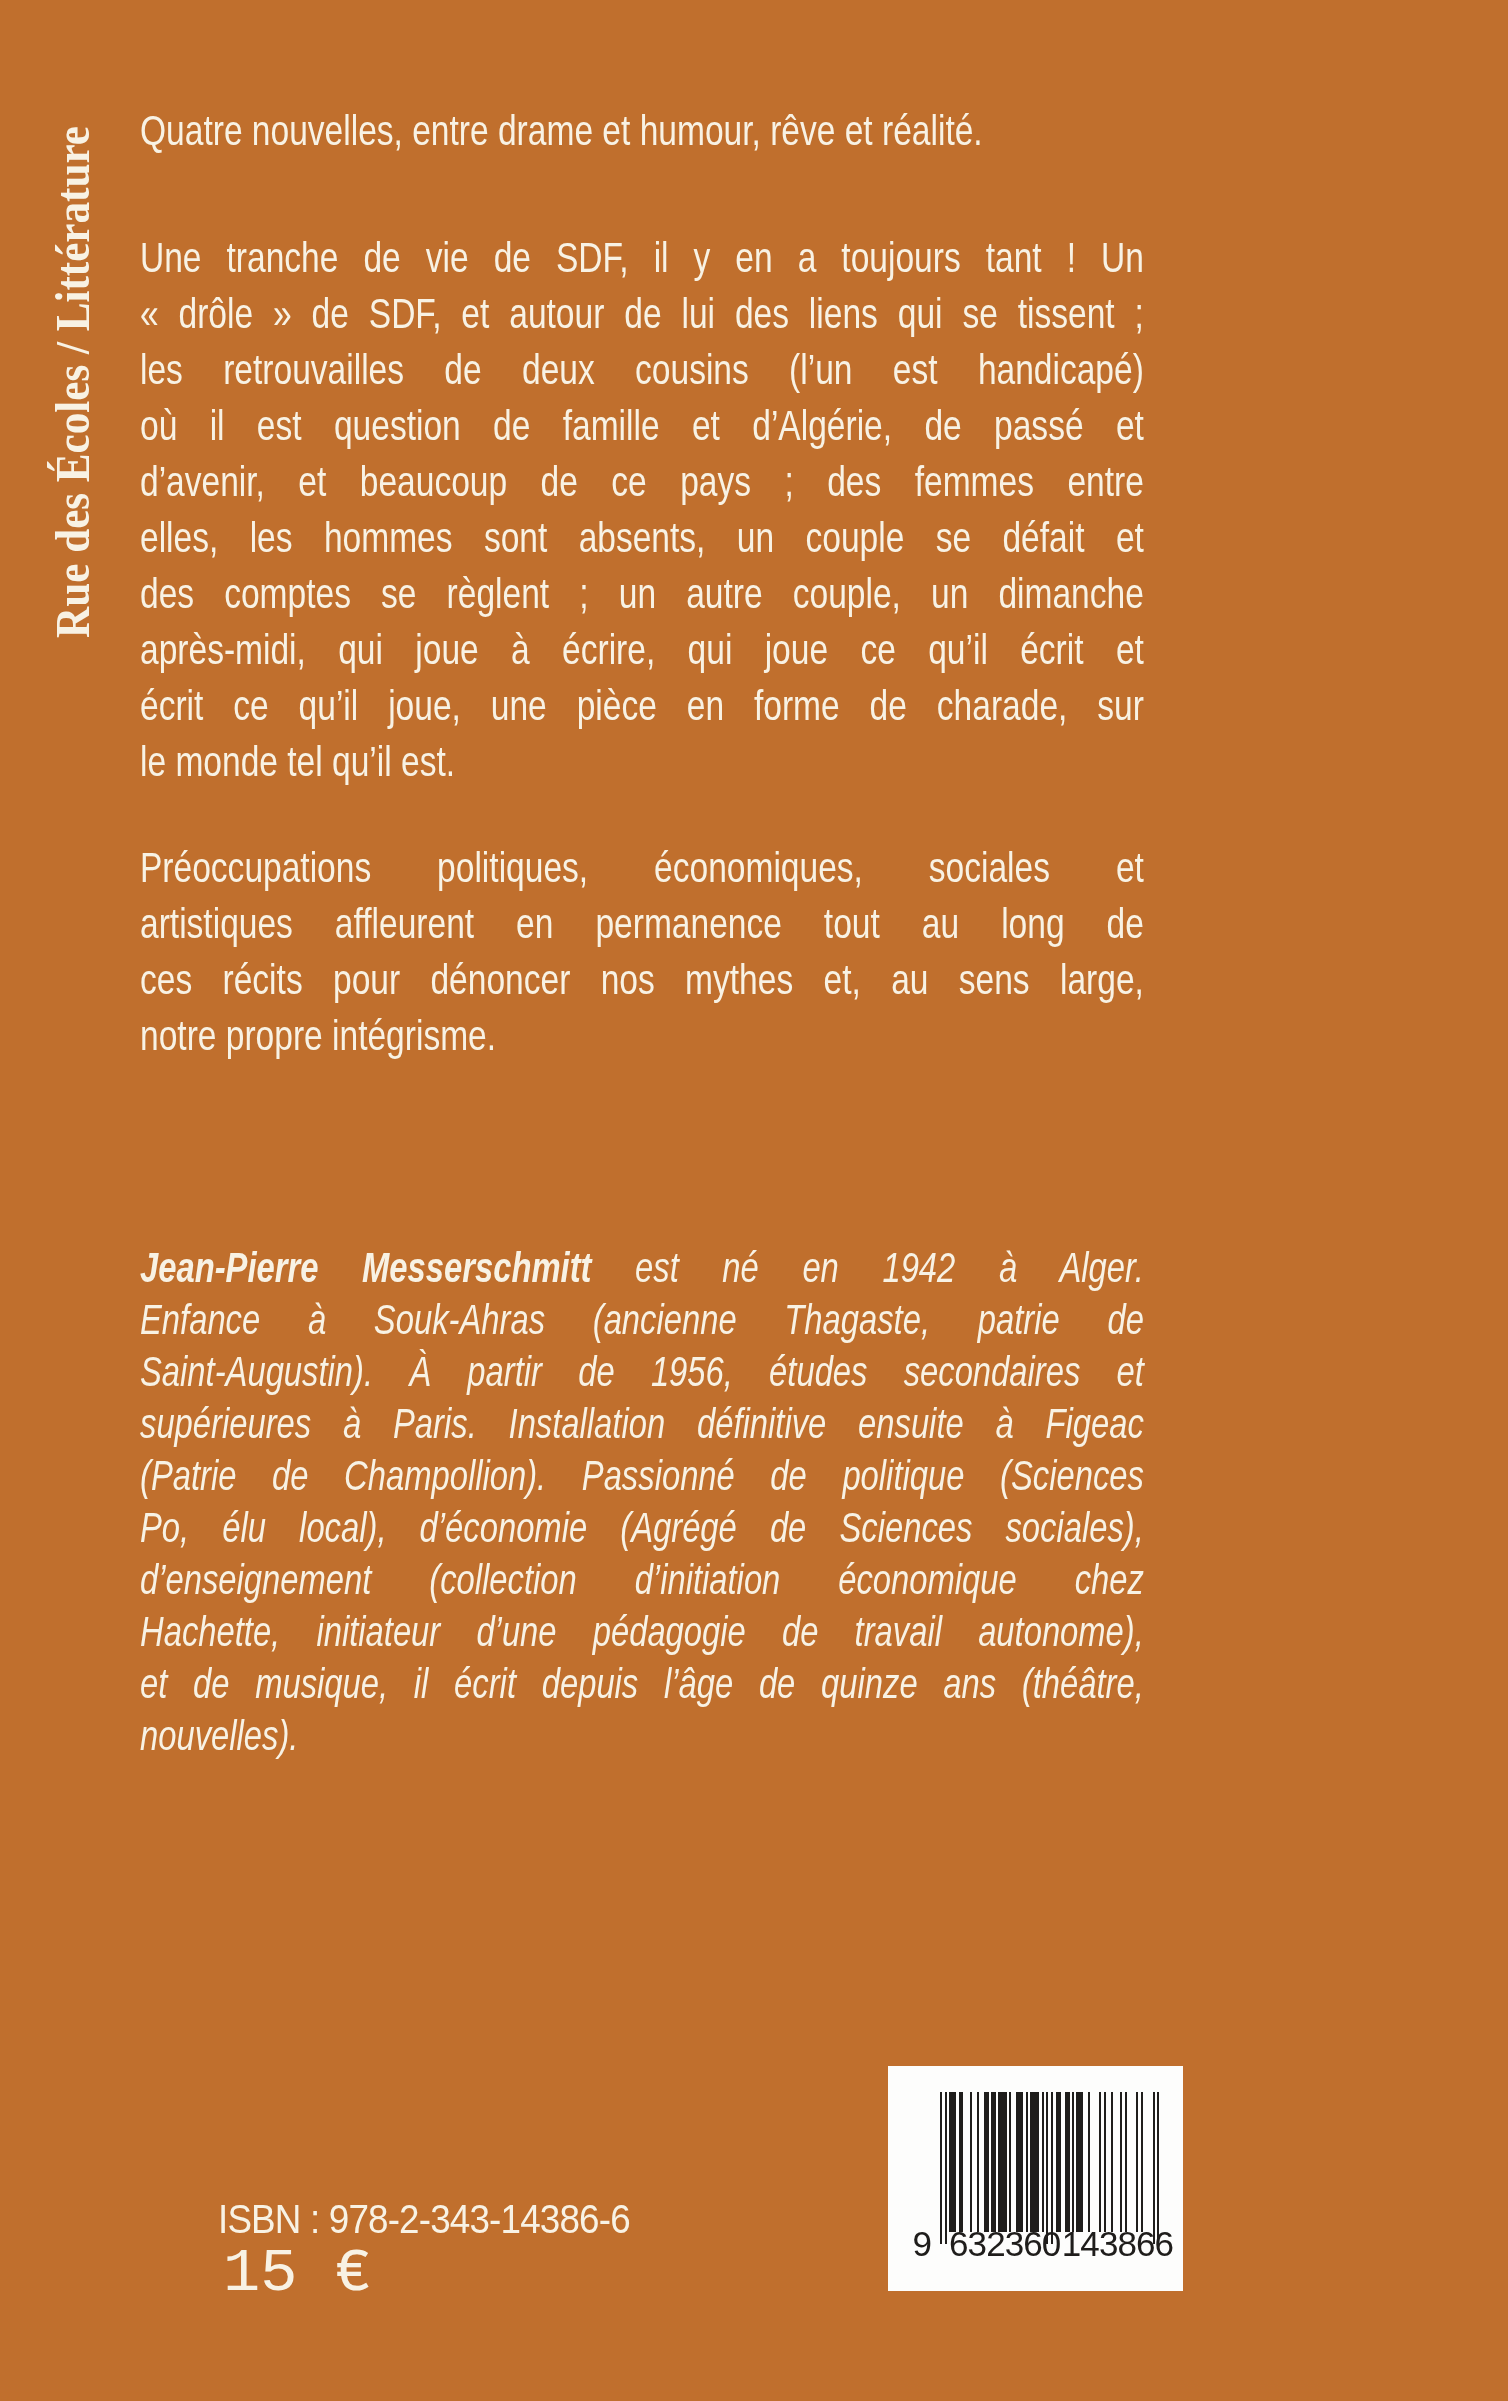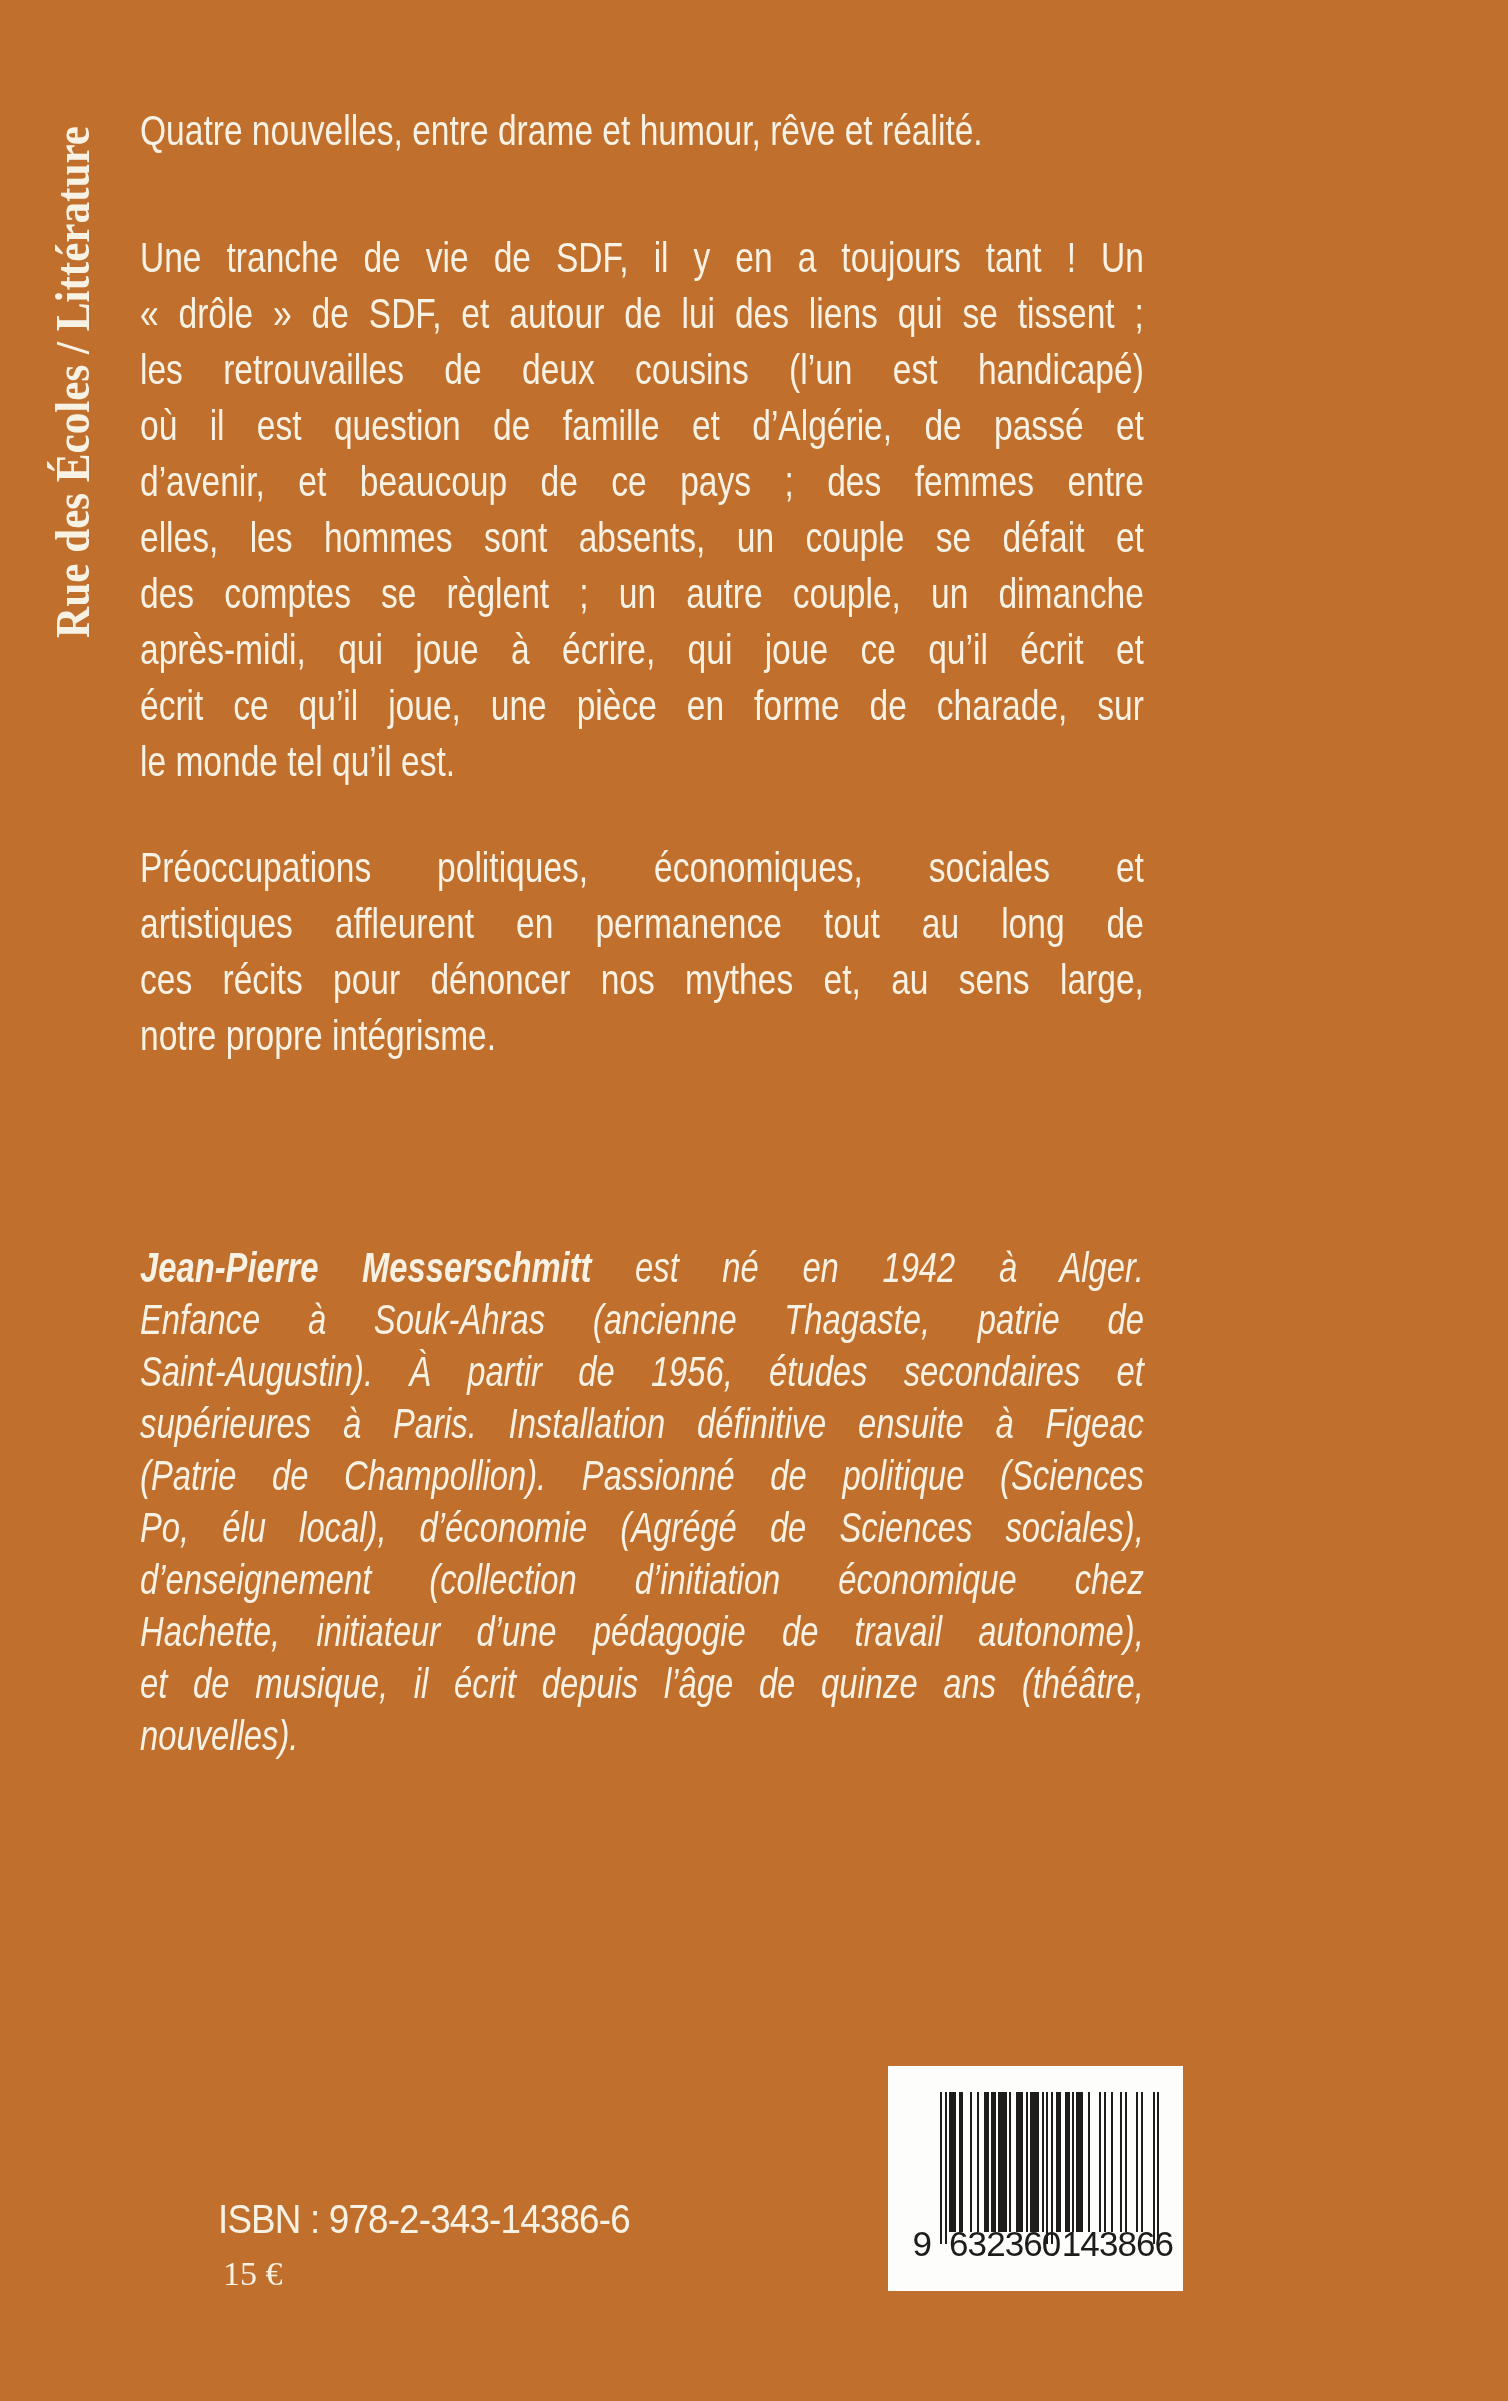--- a/index.html
+++ b/index.html
@@ -36,21 +36,21 @@
   .bio b{ font-weight:bold; }
   .lines-host{ display:contents; }
   
   .isbn{
     position:absolute; left:218px; top:2196px;
     font-size:40px; line-height:47px; letter-spacing:-0.9px;
     transform:scaleX(0.92); transform-origin:0 0;
   }
   .price{
     position:absolute; left:223px; top:2247px;
-    font-family:Liberation Serif, serif; font-size:34px; line-height:53px;
+    font-family:Liberation Mono, monospace; font-size:62px; line-height:53px;
   }
   
   .barcode-box{
     position:absolute; left:888px; top:2066px; width:295px; height:225px;
     background:#fdfdfc;
   }
   .bars{ position:absolute; left:52px; top:25.6px; width:220px; height:152px; }
   .bar{ position:absolute; top:0; height:140px; background:#1f1d1b; }
   .bar.guard{ height:152px; }
   .bc-digits{

